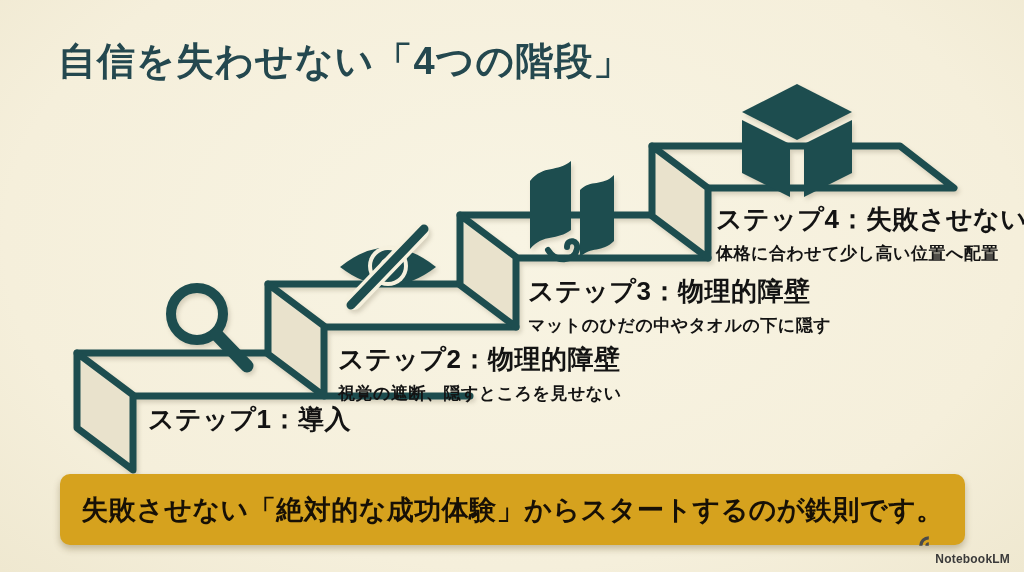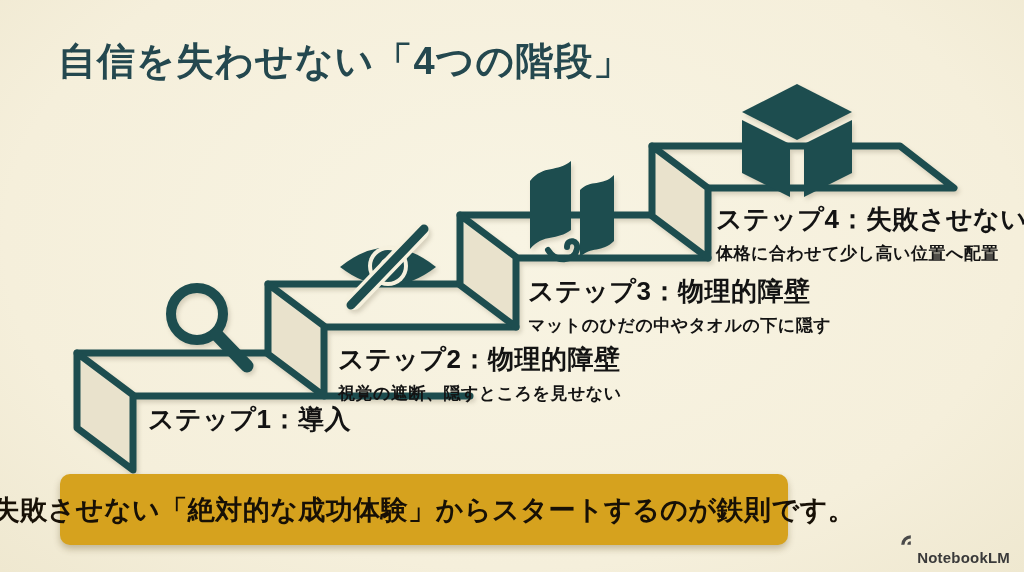--- a/index.html
+++ b/index.html
@@ -16,33 +16,33 @@
   .stairs-svg{position:absolute;left:0;top:0;width:1024px;height:572px;
     filter:drop-shadow(2px 3px 2px rgba(60,50,20,0.18));}
   .step-label{position:absolute;color:#131313;white-space:nowrap;}
   .step-title{font-size:26px;font-weight:800;letter-spacing:0.5px;}
   .step-subtitle{font-size:17px;font-weight:700;margin-top:5px;letter-spacing:0.5px;}
   .lbl-1{left:148px;top:402px;}
   .lbl-2{left:338px;top:342px;}
   .lbl-3{left:528px;top:274px;}
   .lbl-4{left:716px;top:202px;}
   .banner{
-    position:absolute;left:60px;top:474px;width:728px;height:71px;
+    position:absolute;left:60px;top:474px;width:905px;height:71px;
     background:#d6a21e;border-radius:10px;
     box-shadow:0 4px 7px rgba(80,60,10,0.30);
     display:flex;align-items:center;justify-content:center;
   }
   .banner-text{
     font-size:27px;font-weight:800;color:#171006;letter-spacing:0.5px;white-space:nowrap;
   }
   .footer-brand{
     position:absolute;right:14px;bottom:6px;display:flex;align-items:center;gap:4px;
     color:#3a3a3a;
   }
-  .footer-brand .brand-text{font-size:15px;font-weight:600;letter-spacing:0.2px;margin-top:36px;}
+  .footer-brand .brand-text{font-size:12px;font-weight:600;letter-spacing:0.2px;margin-top:36px;}
 </style>
 </head>
 <body>
 
 <div class="stage">
 
   <div class="page-title">自信を失わせない「4つの階段」</div>
 
   <svg class="stairs-svg" viewBox="0 0 1024 572" aria-hidden="true">
 

